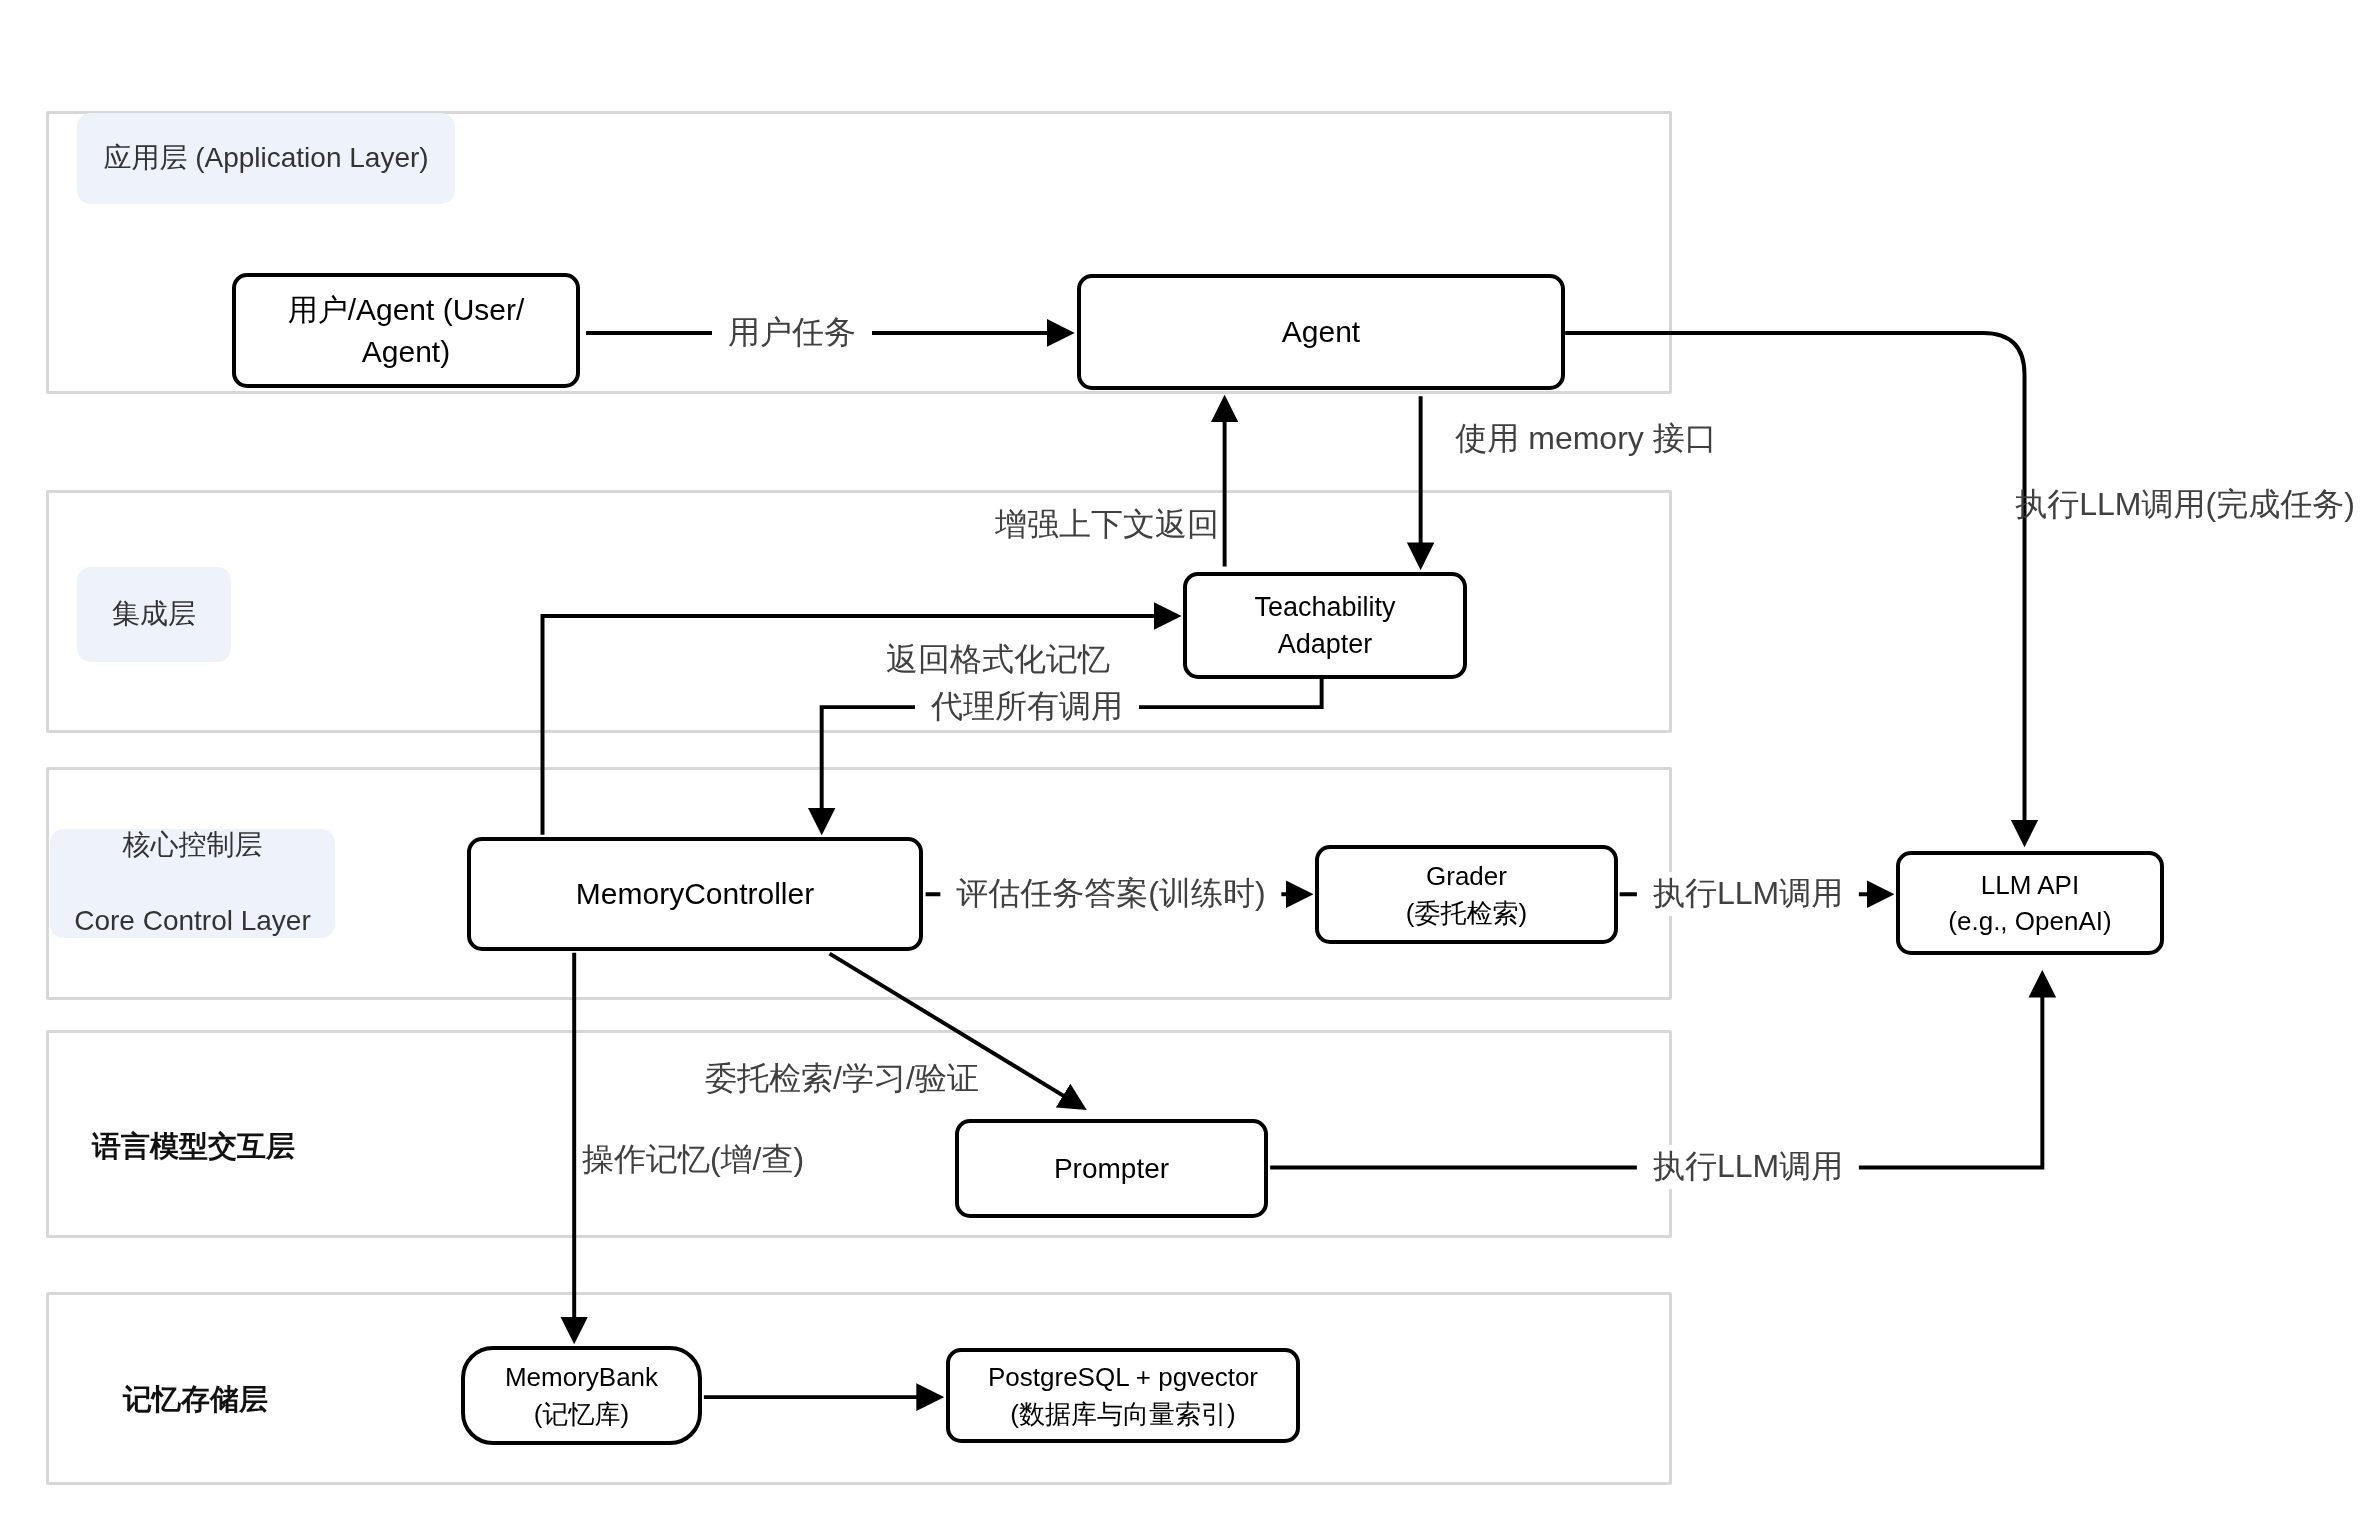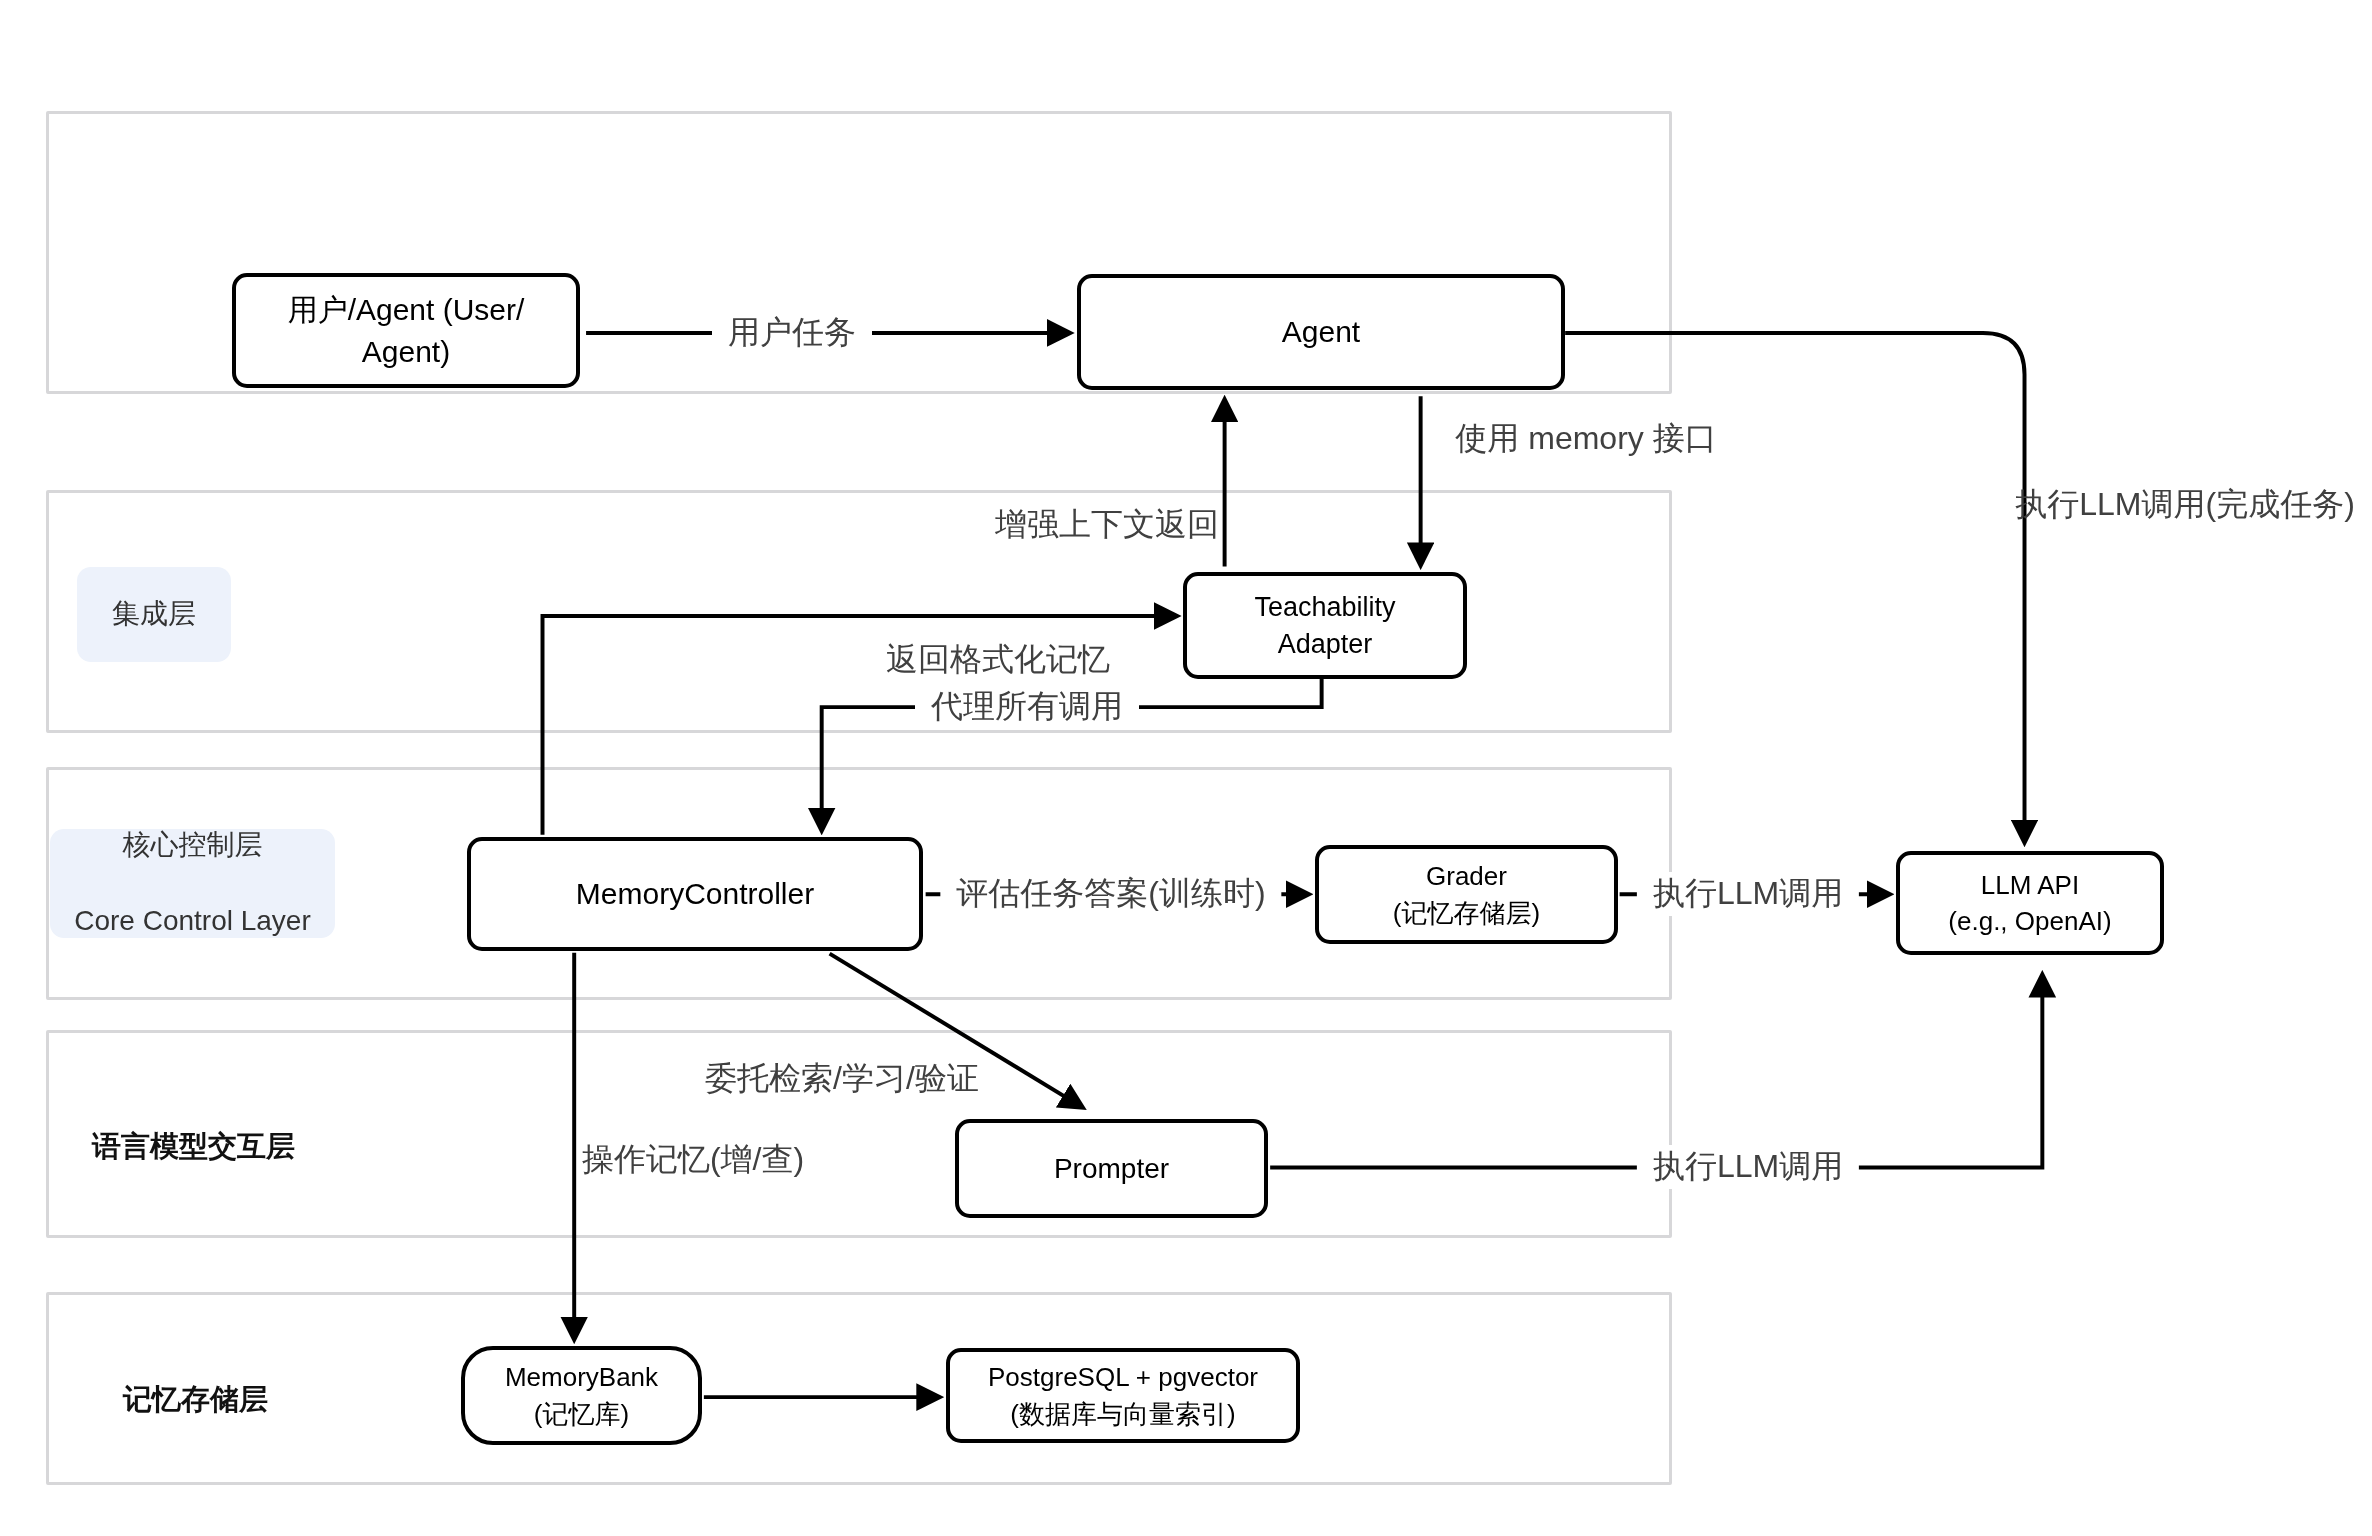--- a/index.html
+++ b/index.html
@@ -54,20 +54,23 @@
     <path d="M 548 843 V 622 H 1188" marker-end="url(#arr)"></path>
     <path d="M 1335 672 V 714 H 830 V 838" marker-end="url(#arr)"></path>
     <path d="M 935 903 H 1321" marker-end="url(#arr)"></path>
     <path d="M 1636 903 H 1908" marker-end="url(#arr)"></path>
     <path d="M 580 962 V 1352" marker-end="url(#arr)"></path>
     <path d="M 838 963 L 1093 1118" marker-end="url(#arr)"></path>
     <path d="M 1283 1179 H 2063 V 985" marker-end="url(#arr)"></path>
     <path d="M 711 1411 H 948" marker-end="url(#arr)"></path>
   </svg>
 
+  <div class="chip" style="left:77px;top:113px;width:378px;height:91px;">
+    <span>应用层 (Application Layer)</span>
+  </div>
   <div class="chip" style="left:77px;top:567px;width:154px;height:95px;">
     <span>集成层</span>
   </div>
   <div class="chip" style="left:50px;top:829px;width:285px;height:109px;gap:35px;">
     <span>核心控制层</span>
     <span>Core Control Layer</span>
   </div>
   <div class="ltitle" style="left:92px;top:1127px;">语言模型交互层</div>
   <div class="ltitle" style="left:123px;top:1380px;">记忆存储层</div>
 
@@ -84,21 +87,21 @@
     <span>Teachability</span>
     <span>Adapter</span>
   </div>
 
   <div class="node" style="left:467px;top:837px;width:456px;height:114px;font-size:30px;">
     <span>MemoryController</span>
   </div>
 
   <div class="node" style="left:1315px;top:845px;width:303px;height:99px;font-size:26px;line-height:1.4;">
     <span>Grader</span>
-    <span>(记忆存储层)</span>
+    <span>(委托检索)</span>
   </div>
 
   <div class="node" style="left:1896px;top:851px;width:268px;height:104px;font-size:26px;line-height:1.4;">
     <span>LLM API</span>
     <span>(e.g., OpenAI)</span>
   </div>
 
   <div class="node" style="left:955px;top:1119px;width:313px;height:99px;font-size:28px;">
     <span>Prompter</span>
   </div>

